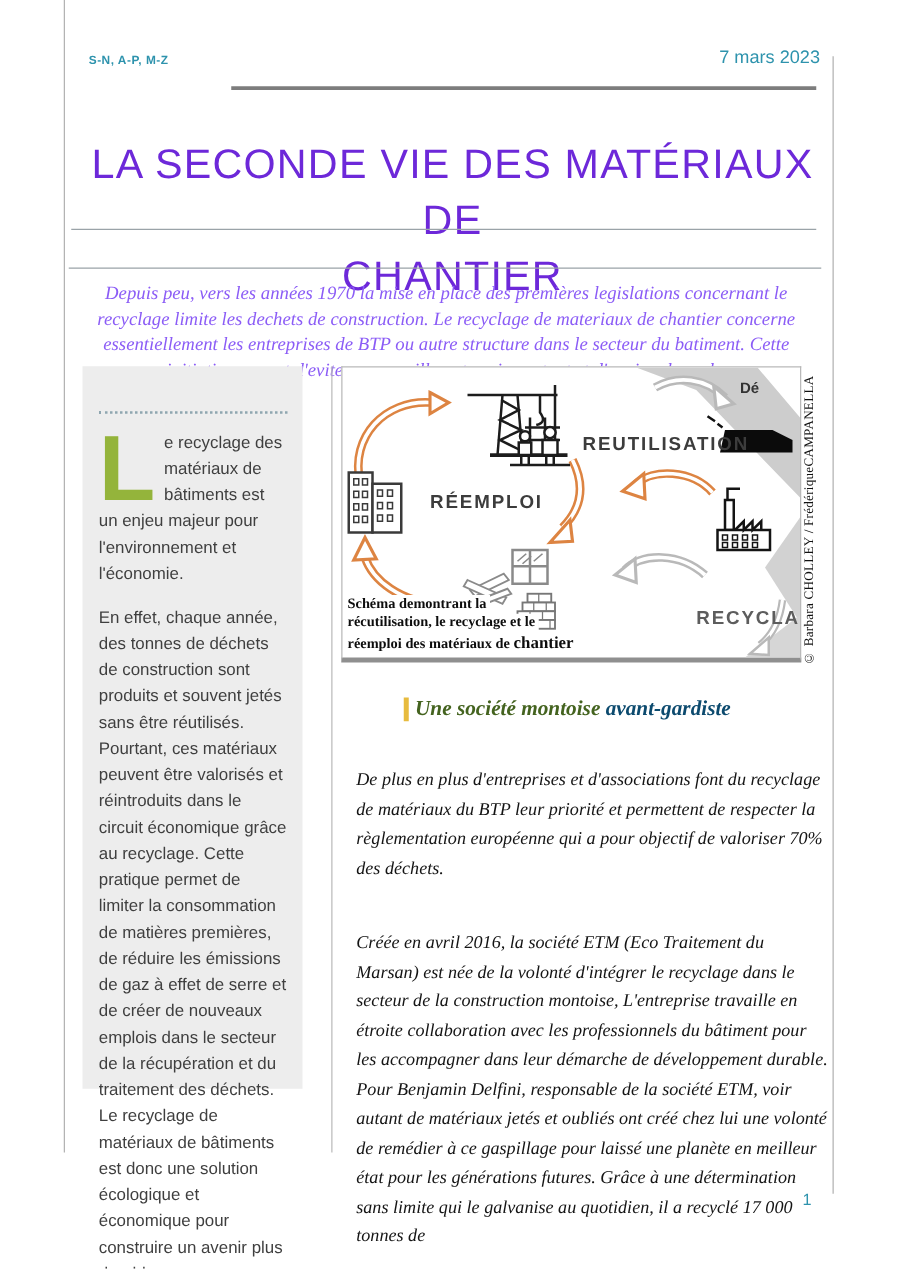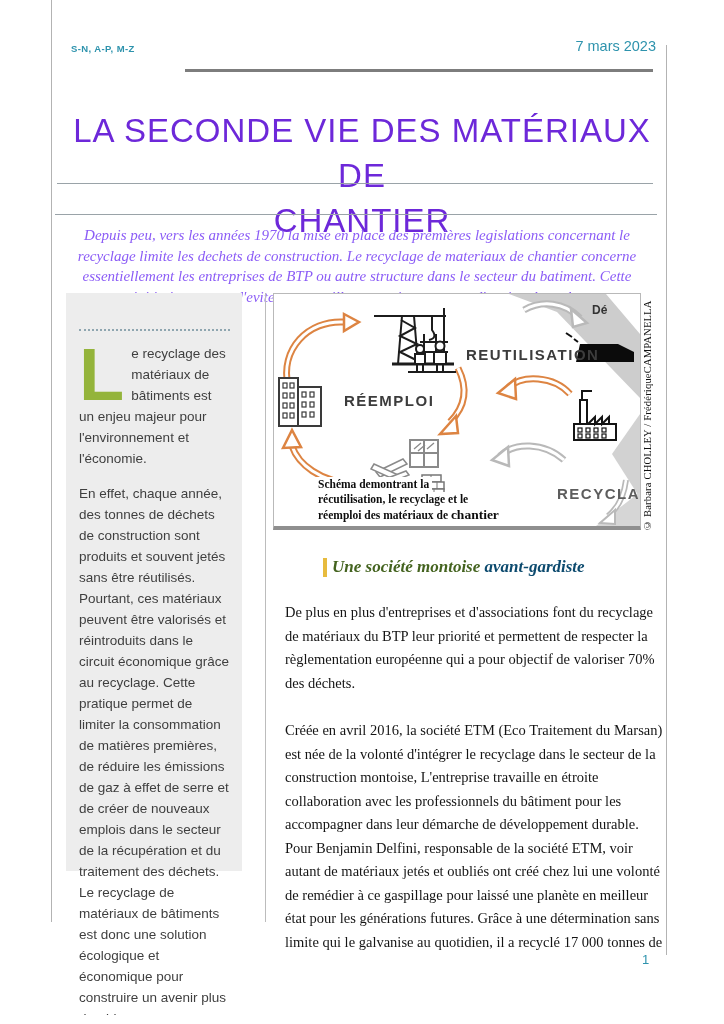--- a/index.html
+++ b/index.html
@@ -37,41 +37,41 @@
   .sidebar p + p{margin-top:14px;}
   .dropcap{float:left;font-size:74px;line-height:58px;font-weight:bold;
            color:#94b43b;margin:3px 7px 0 0;}
 
   .col-divider{position:absolute;left:265px;top:293px;width:1px;height:629px;background:#bcbcbc;}
 
   
   .diagram{position:absolute;left:273px;top:293px;width:366px;height:232px;background:#fff;
            border:1px solid #b9b9b9;border-bottom:4px solid #8f8f8f;margin:0;}
   .diagram svg{display:block;width:100%;height:100%;}
-  .caption{position:absolute;left:1px;bottom:3px;padding-left:40px;}
+  .caption{position:absolute;left:1px;bottom:3px;}
   .caption div{width:max-content;background:#fff;padding:1px 3px;
                font-family:"Liberation Serif",serif;font-weight:bold;font-size:11.5px;
                line-height:13px;color:#0d0d0d;}
   .caption .big{font-size:13.5px;}
   .credit{position:absolute;left:642px;top:293px;height:238px;writing-mode:vertical-rl;
           transform:rotate(180deg);font-family:"Liberation Serif",serif;font-size:10.5px;
           color:#111;letter-spacing:.2px;}
 
   
   .main-col{position:absolute;left:285px;top:556px;width:378px;}
   .heading{margin:0;font-family:"Liberation Serif",serif;font-style:italic;font-weight:bold;
            font-size:27.5px;line-height:30px;color:#5e7d2b;}
   .subheading{display:flex;align-items:center;margin-top:1px;padding-left:38px;}
   .goldbar{display:inline-block;width:4px;height:19px;background:#e7bb3e;margin-right:5px;}
   .sh-main{font-family:"Liberation Serif",serif;font-style:italic;font-weight:bold;
            font-size:17px;color:#44631f;white-space:pre;}
   .sh-accent{font-family:"Liberation Serif",serif;font-style:italic;font-weight:bold;
              font-size:17px;color:#0c4a6e;}
-  .bodyp{margin:24px 0 0 0;font-family:"Liberation Serif",serif;font-size:14.5px;
-         line-height:23.5px;color:#141414;}
+  .bodyp{margin:36px 0 0 0;font-family:"Liberation Serif",serif;font-size:14.5px;
+         line-height:23.5px;color:#141414;font-style:italic;}
 
   .pagenum{position:absolute;left:642px;top:952px;font-size:13px;color:#2e93ad;}
 
   
   .lbl{font-family:"Liberation Sans",sans-serif;font-weight:bold;font-size:15px;
        letter-spacing:1.5px;fill:#3c3c3c;}
   .lbl-gray{fill:#5d5d5d;}
   .lbl-d{font-family:"Liberation Sans",sans-serif;font-weight:bold;font-size:12px;fill:#333;}
 </style>
 </head>

